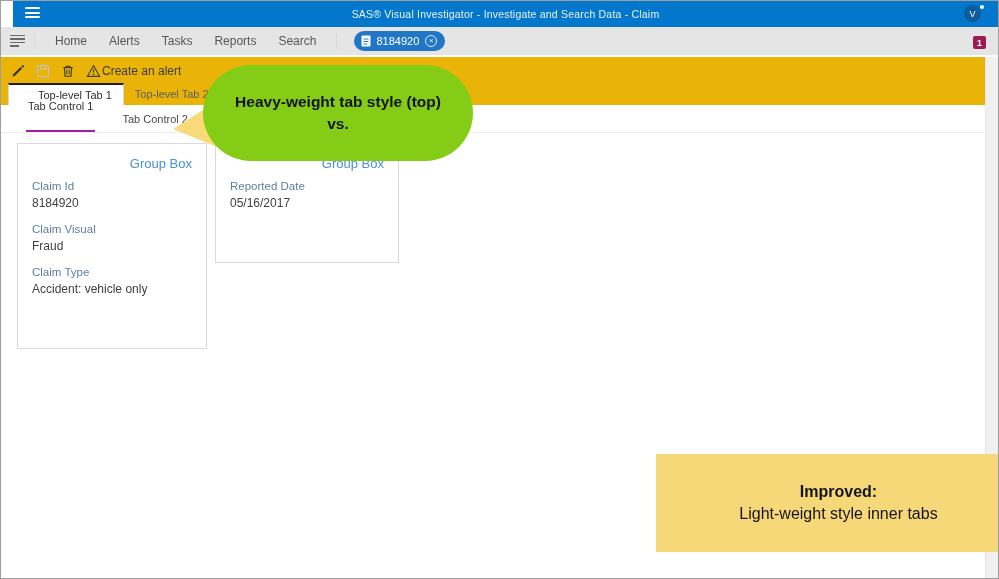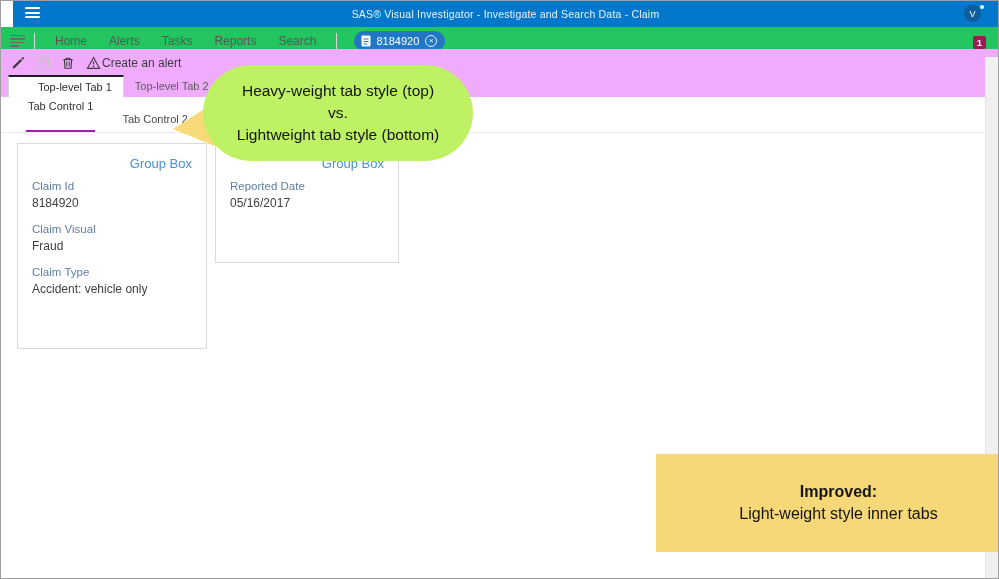--- a/index.html
+++ b/index.html
@@ -24,21 +24,21 @@
   .avatar-wrap { position:absolute; right:14px; top:4px; width:20px; height:18px; }
   .avatar {
     width:17px; height:17px; border-radius:50%; background:#0e5c9b;
     color:#fff; font-size:9px; display:flex; align-items:center; justify-content:center;
   }
   .avatar-dot { position:absolute; right:0; top:0; width:4px; height:4px; border-radius:50%; background:#fff; }
 
   
   .navbar {
     position:absolute; left:0; top:26px; right:0; height:28px;
-    background:#22c55e; border-bottom:1px solid #e3e3e4;
+    background:#e5e5e5; border-bottom:1px solid #e3e3e4;
     display:flex; align-items:center;
   }
   .nav-listicon { margin-left:9px; width:15px; height:12px; }
   .nav-listicon i { display:block; height:1.5px; background:#6b6b6b; margin-bottom:2px; }
   .nav-listicon i.short { width:9px; }
   .nav-sep { width:1px; height:16px; background:#d8d8d8; margin:0 9px; }
   .nav-item {
     color:#565656; font-size:12px; padding:0 11px; cursor:pointer; line-height:30px;
   }
   .entity-pill {
@@ -52,21 +52,21 @@
     border-radius:50%; color:#fff; font-size:8px; line-height:10px; text-align:center; cursor:pointer;
   }
   .alert-badge {
     position:absolute; right:12px; top:9px; width:13px; height:13px; border-radius:2px;
     background:#9C1B52; color:#fff; font-size:9.5px; font-weight:bold;
     display:flex; align-items:center; justify-content:center; cursor:pointer;
   }
 
   
   .chrome {
-    position:absolute; left:0; top:48px; right:0; height:48px; background:#f0abfc;
+    position:absolute; left:0; top:56px; right:0; height:48px; background:#eab308;
   }
   .toolbar { position:absolute; left:10px; top:5px; height:18px; display:flex; align-items:center; }
   .tool { margin-right:11px; display:flex; align-items:center; cursor:pointer; }
   .create-alert { display:flex; align-items:center; cursor:pointer; }
   .create-alert span { font-size:12px; color:#3d3d3d; margin-left:1px; }
 
   .toptabs { position:absolute; left:7px; bottom:0; display:flex; align-items:flex-end; }
   .toptab {
     height:22px; padding:0 11px; font-size:11px; color:#5c5c5c;
     display:flex; align-items:center; cursor:pointer;
@@ -98,23 +98,23 @@
   }
   .gb-left  { left:16px;  top:38px; width:190px; height:206px; }
   .gb-right { left:214px; top:38px; width:184px; height:120px; }
   .gb-title { color:#4A90D5; font-size:13px; margin-bottom:9px; cursor:default;text-align:right; }
   .gb-label { color:#5E7EA0; font-size:11.5px; margin-bottom:4px; }
   .gb-value { color:#404040; font-size:12px; margin-bottom:13px; }
 
   
   .callout {
     position:absolute; left:202px; top:64px; width:270px; height:96px;
-    background:#bef264; border-radius:48px; z-index:6;
+    background:#84cc16; border-radius:48px; z-index:6;
     display:flex; flex-direction:column; align-items:center; justify-content:center;
-    text-align:center; color:#141414; font-size:15.5px; line-height:1.4;
+    text-align:center; color:#141414; font-size:15.5px; line-height:1.4;font-weight:bold;
   }
   .callout-tail { position:absolute; left:172px; top:94px; z-index:5; }
 
   
   .notebox {
     position:absolute; left:655px; top:453px; width:365px; height:98px;
     background:#F7D879; z-index:4;
     display:flex; flex-direction:column; align-items:center; justify-content:center;
     text-align:center; color:#141414; font-size:16px; line-height:1.35;
   }
@@ -235,21 +235,20 @@
   </div>
 
   <div class="gutter"></div>
 
   <svg class="callout-tail" width="44" height="58" viewBox="0 0 44 58">
     <polygon points="44,6 0,34 44,52" fill="#F8DA7B"></polygon>
   </svg>
   <div class="callout">
     <div>Heavy-weight tab style (top)</div>
     <div>vs.</div>
-    <div>Lightweight tab style (bottom)</div>
   </div>
 
   <div class="notebox">
     <div class="head">Improved:</div>
     <div>Light-weight style inner tabs</div>
   </div>
 
 </div>
 
 </body></html>

